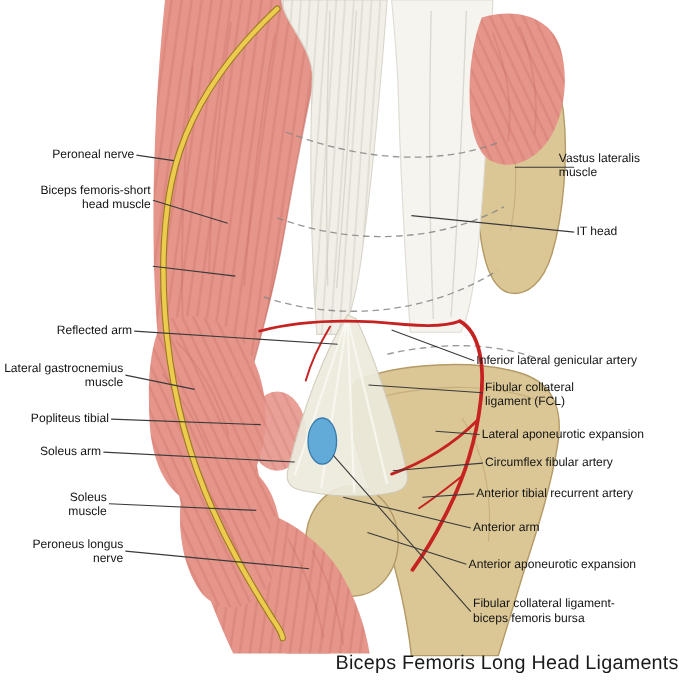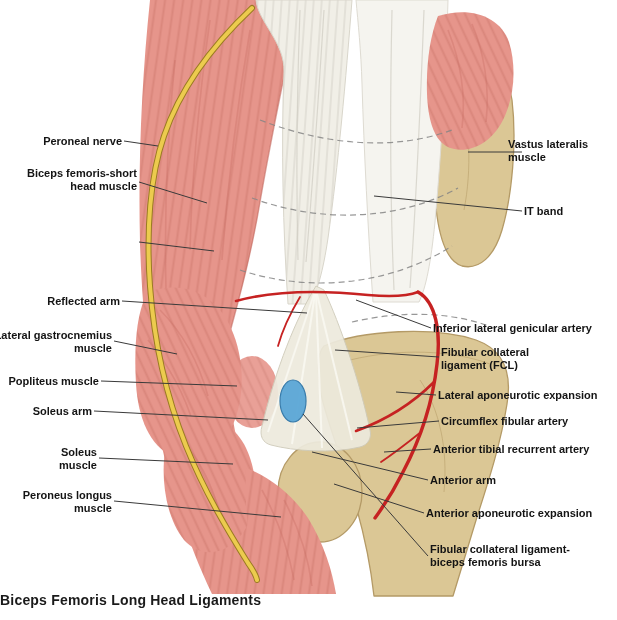--- a/index.html
+++ b/index.html
@@ -2,27 +2,27 @@
 <html style="--muscle: #e6958b; --muscle-dark: #c2685e; --tendon: #f1efe7; --bone: #dbc795; --bone-edge: #b49a66; --artery: #c62222; --nerve: #eccb4e; --bursa: #5ba7d7; --leader: #3a3a3a;"><head>
 <meta charset="utf-8">
 <style>
   :root{
     --muscle:#e6958b; --muscle-dark:#c2685e; --tendon:#f1efe7;
     --bone:#dbc795; --bone-edge:#b49a66; --artery:#c62222;
     --nerve:#eccb4e; --bursa:#5ba7d7; --leader:#3a3a3a;
   }
   html,body{margin:0;padding:0;background:#ffffff;}
   .stage{position:relative;width:617px;height:620px;background:#fff;
-         font-family:"Liberation Sans",sans-serif;overflow:hidden;font-weight:bold;}
+         font-family:"Liberation Sans",sans-serif;overflow:hidden;}
   .stage svg{position:absolute;left:0;top:0;}
   .lbl{position:absolute;font-size:11px;line-height:1.18;color:#141414;}
   .lbl.left{text-align:right;}
   .lbl.nowrap{white-space:nowrap;}
-  .caption{position:absolute;left:0;right:0;top:592px;text-align:left;
-           font-size:14px;color:#1a1a1a;letter-spacing:.2px;}
+  .caption{position:absolute;left:0;right:0;top:592px;text-align:right;
+           font-size:18px;color:#1a1a1a;letter-spacing:.2px;}
   
   .bone{fill:var(--bone);stroke:var(--bone-edge);stroke-width:1.3;stroke-linejoin:round;}
   .bone-line{fill:none;stroke:var(--bone-edge);stroke-width:1;opacity:.55;}
   .pm-bg{fill:var(--muscle);}
   .pm-ln{stroke:var(--muscle-dark);stroke-width:2;opacity:.33;}
   .pt-bg{fill:var(--tendon);}
   .pt-ln{stroke:#c9c6bb;stroke-width:1.3;opacity:.55;}
   .m-v{fill:url(#patMuscleV);}
   .m-d{fill:url(#patMuscleD);}
   .m-edge{fill:none;stroke:var(--muscle-dark);stroke-width:1.4;opacity:.6;}
@@ -170,27 +170,27 @@
       <line x1="428" y1="480" x2="312" y2="452"></line>
       <line x1="424" y1="513" x2="334" y2="484"></line>
       <line x1="428" y1="556" x2="303" y2="414"></line>
     </g>
   </svg>
 
   <div class="lbl left nowrap" style="top:135px;right:495px">Peroneal nerve</div>
   <div class="lbl left" style="top:167px;right:480px;width:112px">Biceps femoris-short head muscle</div>
   <div class="lbl left nowrap" style="top:295px;right:497px">Reflected arm</div>
   <div class="lbl left" style="top:329px;right:505px;width:120px">Lateral gastrocnemius muscle</div>
-  <div class="lbl left nowrap" style="top:375px;right:518px">Popliteus muscle</div>
+  <div class="lbl left nowrap" style="top:375px;right:518px">Popliteus tibial</div>
   <div class="lbl left nowrap" style="top:405px;right:525px">Soleus arm</div>
   <div class="lbl left" style="top:446px;right:520px;width:50px">Soleus muscle</div>
-  <div class="lbl left" style="top:489px;right:505px;width:95px">Peroneus longus muscle</div>
+  <div class="lbl left" style="top:489px;right:505px;width:95px">Peroneus longus nerve</div>
 
   <div class="lbl" style="top:138px;left:508px;width:90px">Vastus lateralis muscle</div>
-  <div class="lbl nowrap" style="top:205px;left:524px">IT band</div>
+  <div class="lbl nowrap" style="top:205px;left:524px">IT head</div>
   <div class="lbl nowrap" style="top:322px;left:433px">Inferior lateral genicular artery</div>
   <div class="lbl" style="top:346px;left:441px;width:105px">Fibular collateral ligament (FCL)</div>
   <div class="lbl nowrap" style="top:389px;left:438px">Lateral aponeurotic expansion</div>
   <div class="lbl nowrap" style="top:415px;left:441px">Circumflex fibular artery</div>
   <div class="lbl nowrap" style="top:443px;left:433px">Anterior tibial recurrent artery</div>
   <div class="lbl nowrap" style="top:474px;left:430px">Anterior arm</div>
   <div class="lbl nowrap" style="top:507px;left:426px">Anterior aponeurotic expansion</div>
   <div class="lbl" style="top:543px;left:430px;width:152px">Fibular collateral ligament-biceps femoris bursa</div>
 
   <div class="caption">Biceps Femoris Long Head Ligaments</div>

